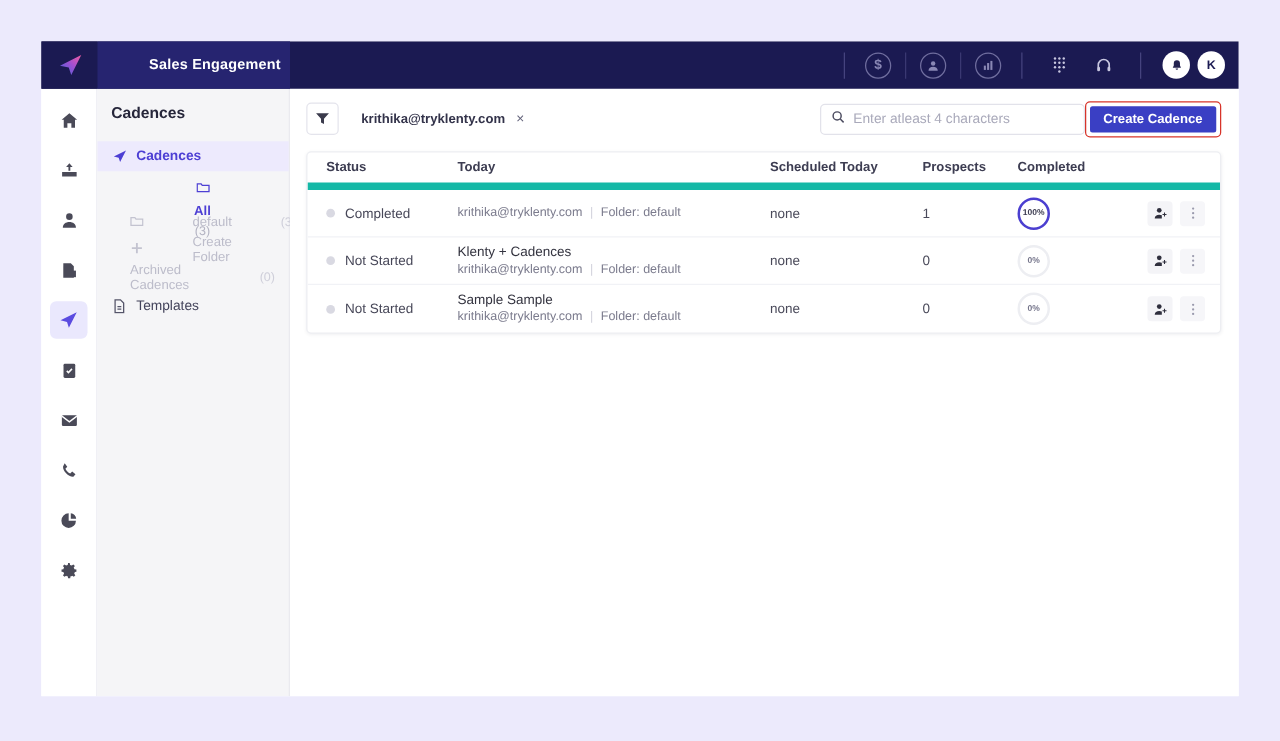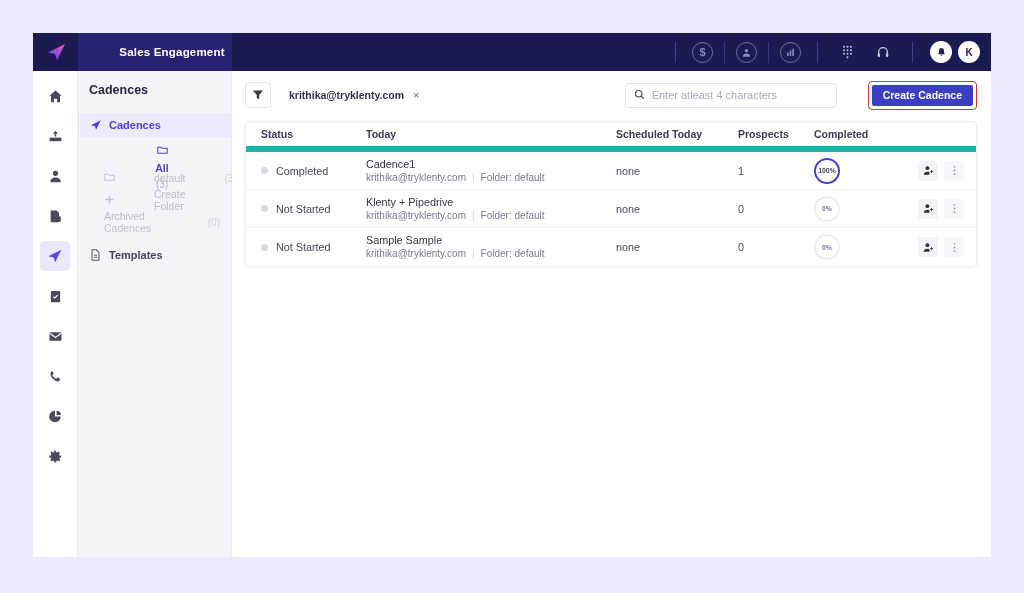--- a/index.html
+++ b/index.html
@@ -141,21 +141,21 @@
     padding: 0 11px 0 26px;
     font-size: 10.5px;
     gap: 5px;
   }
   .folder-row .lbl { flex: 1 1 auto; }
   .folder-row .cnt { color: #b3b3c2; font-size: 10px; }
   .folder-row.sel { color: #4d3fd4; font-weight: bold; flex-direction: column; }
   .folder-row.sel .cnt { color: #b3b3c2; font-weight: normal; }
   .folder-row.muted { color: #bcbcca; gap: 39px; }
   .folder-row.muted .cnt { color: #cfcfda; }
-  .nav-row.templates { margin-top: 10px; color: #42425a; font-weight: bold; }
+  .nav-row.templates { color: #42425a; }
 
   
   .main {
     flex: 1 1 auto;
     background: #ffffff;
     padding: 11px 14px 0 13px;
     min-width: 0;
   }
   .toolbar {
     display: flex; align-items: center;
@@ -192,21 +192,21 @@
     display: flex; align-items: center;
     padding: 0 8px;
     gap: 7px;
     background: #fff;
   }
   .search-box .ph {
     font-size: 11px;
     color: #a9a9ba;
   }
   .create-wrap {
-    margin-left: 31px;
+    margin-left: 0;
     padding: 3px;
     border: 1.6px solid #d7342a;
     border-radius: 4px;
   }
   .create-btn {
     height: 21px;
     background: #3a3fc4;
     color: #fff;
     font-size: 10.5px;
     font-weight: bold;
@@ -513,21 +513,20 @@
           <div class="c-compl">Completed</div>
           <div class="c-act"></div>
         </div>
 
         <div class="trow">
           <div class="c-status">
             <span class="status-dot"></span>
             <span class="status-text">Completed</span>
           </div>
           <div class="c-name">
-            <div class="name-main">Cadence1</div>
             <div class="name-sub">
               <span>krithika@tryklenty.com</span>
               <span class="sep">|</span>
               <span>Folder: default</span>
             </div>
           </div>
           <div class="c-sched cell-text">none</div>
           <div class="c-pros cell-text">1</div>
           <div class="c-compl">
             <div class="ring full">100%</div>
@@ -549,21 +548,21 @@
             </div>
           </div>
         </div>
 
         <div class="trow">
           <div class="c-status">
             <span class="status-dot"></span>
             <span class="status-text">Not Started</span>
           </div>
           <div class="c-name">
-            <div class="name-main">Klenty + Pipedrive</div>
+            <div class="name-main">Klenty + Cadences</div>
             <div class="name-sub">
               <span>krithika@tryklenty.com</span>
               <span class="sep">|</span>
               <span>Folder: default</span>
             </div>
           </div>
           <div class="c-sched cell-text">none</div>
           <div class="c-pros cell-text">0</div>
           <div class="c-compl">
             <div class="ring empty">0%</div>

